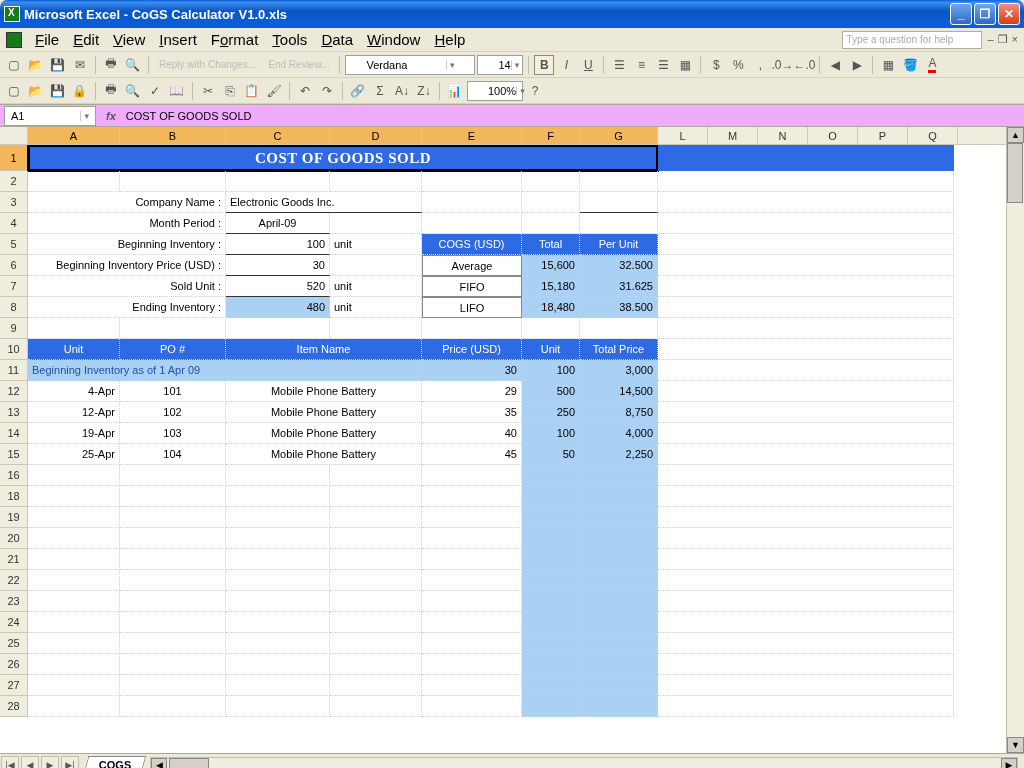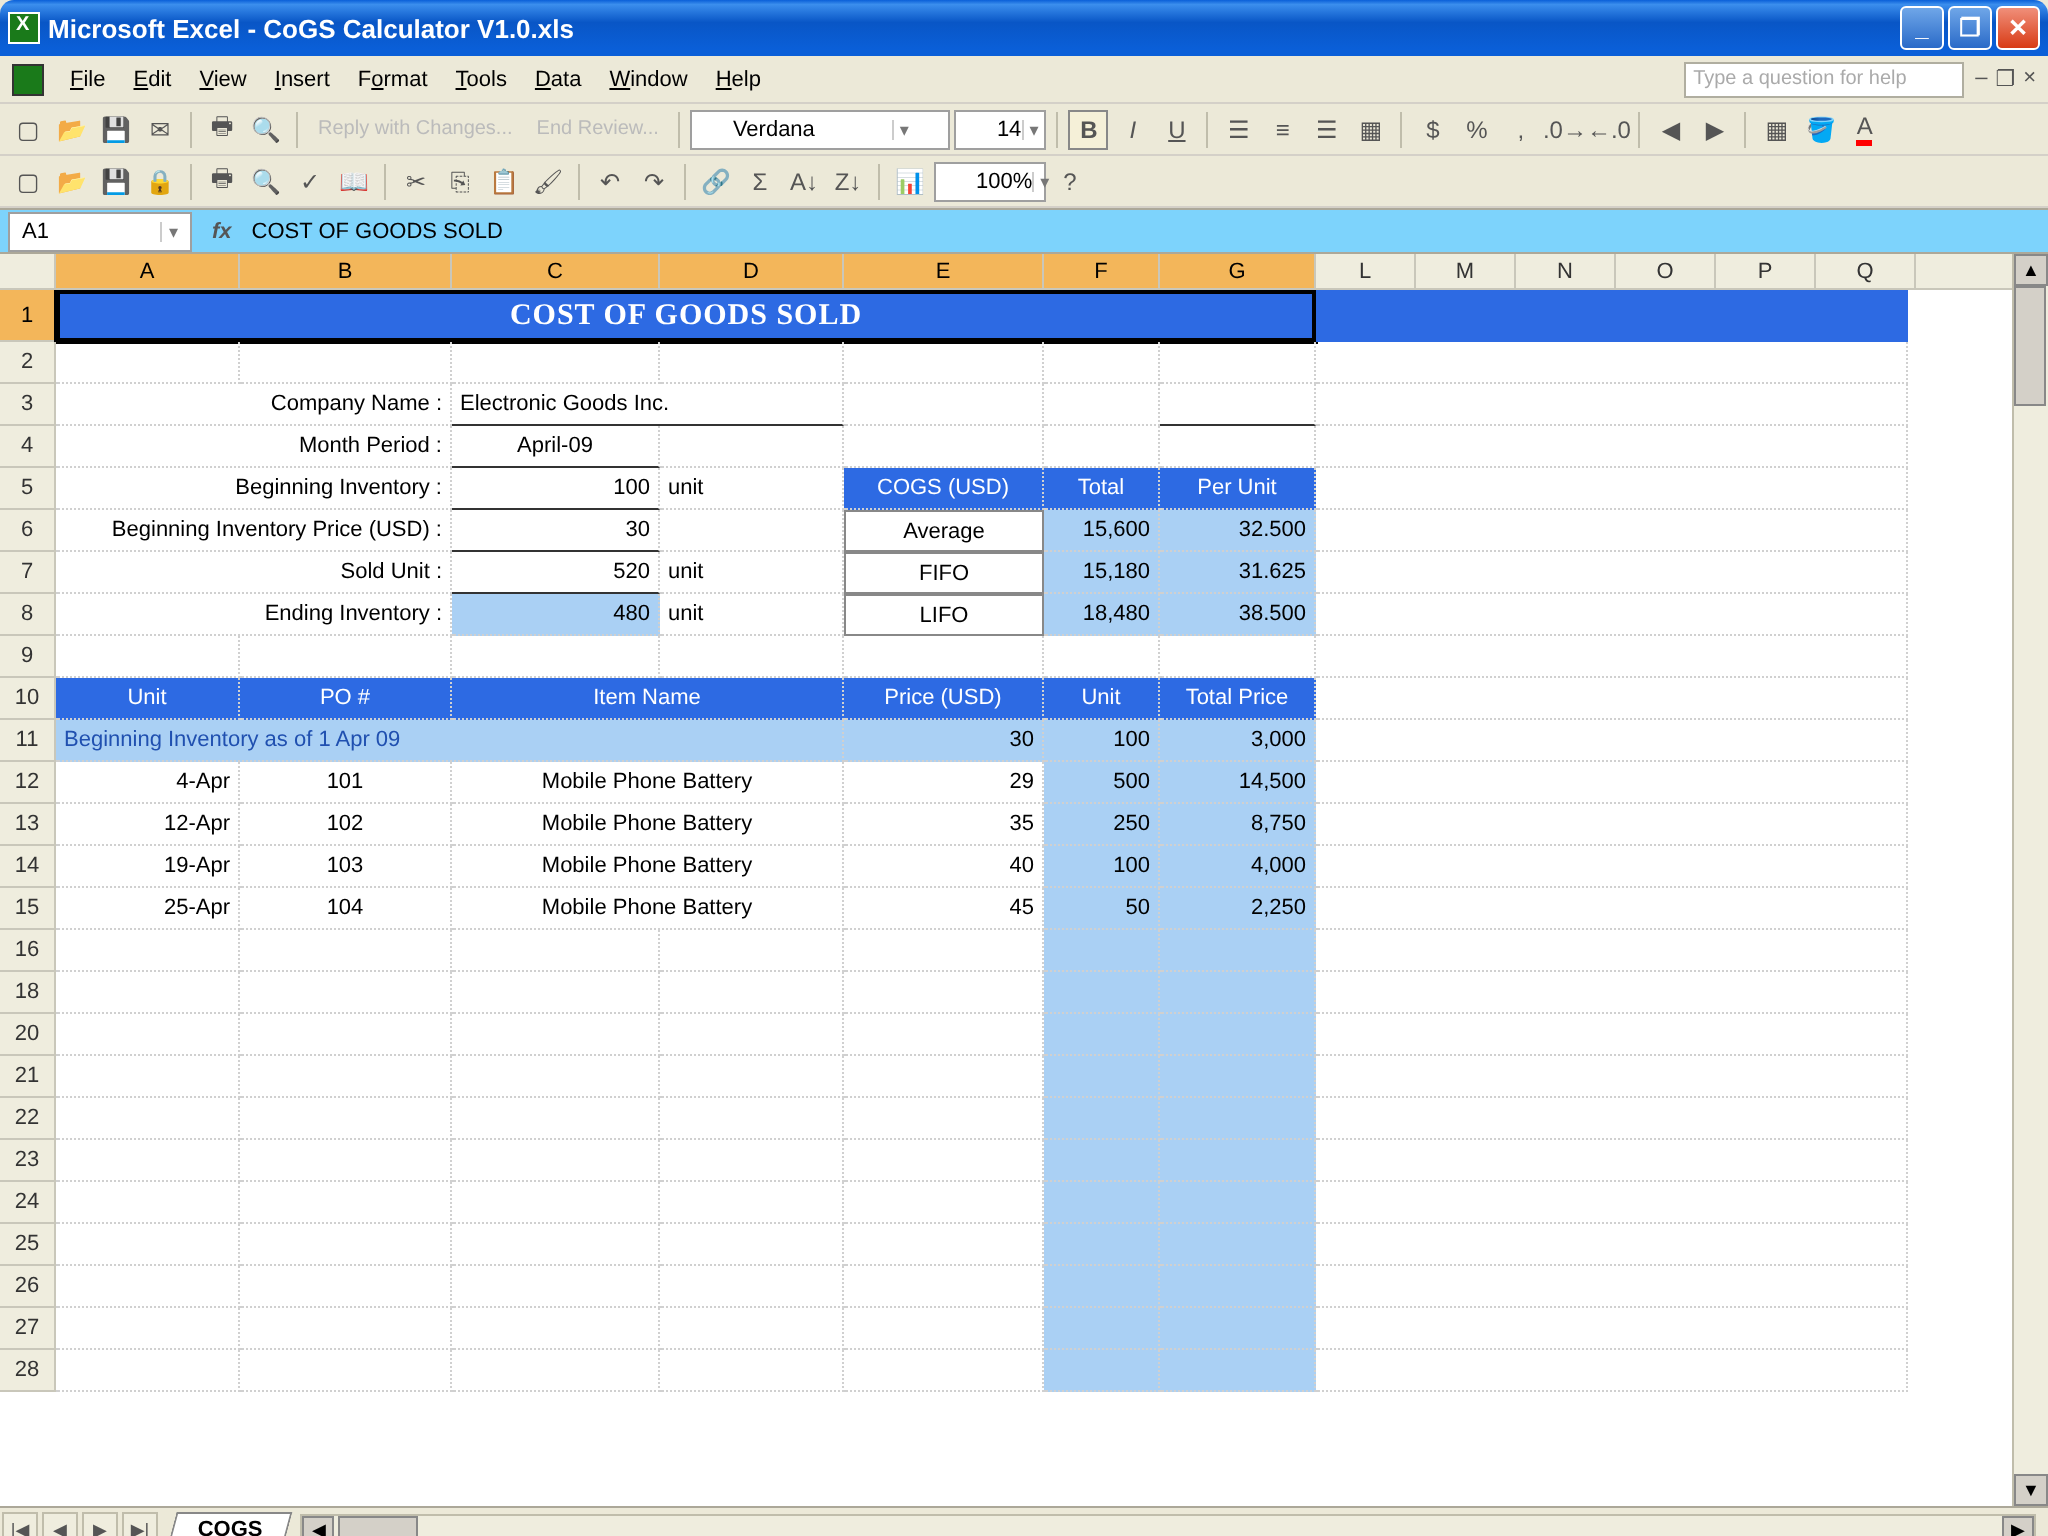--- a/index.html
+++ b/index.html
@@ -11,37 +11,37 @@
 .titlebar .tb-icon::after { content: "X"; color:#fff; font-size:10px; font-weight:bold; position:absolute; top:0; left:3px; }
 .titlebar .title { font-weight: bold; font-size: 13px; }
 .titlebar .spacer { flex: 1; }
 .winbtn { width: 22px; height: 22px; margin-left: 2px; border: 1px solid #fff; border-radius: 3px; display:flex; align-items:center; justify-content:center; font-family: Arial; font-size:12px; font-weight:bold; }
 .winbtn.min, .winbtn.max { background: linear-gradient(#6fa6e8,#2a6ac8); color:#fff; }
 .winbtn.close { background: linear-gradient(#f08f7a,#d83b15); color:#fff; }
 
 
 .menubar { height: 24px; background: #ece9d8; display:flex; align-items:center; padding: 0 6px; border-bottom:1px solid #d4d0c8; }
 .menubar .app-icon { width:16px; height:16px; background:#1a7a1a; margin-right:6px; border:1px solid #333; }
-.menubar .mi { padding: 3px 7px; font-size: 11px; cursor: default; }
+.menubar .mi { padding: 3px 7px; font-size: 15px; cursor: default; }
 .menubar .mi u { text-decoration: underline; }
 .helpbox { margin-left:auto; width:140px; height:18px; border:1px solid #b0aea0; background:#fff; color:#aaa; font-size:10px; padding:2px 4px; display:flex; align-items:center; }
 .menubar .winx { font-size:11px; color:#555; margin-left:6px; display:flex; gap:4px; }
 
 
 .toolbars { background:#ece9d8; border-bottom:1px solid #aca899; }
 .toolbar { height:26px; display:flex; align-items:center; padding:0 4px; gap:2px; border-bottom:1px solid #d4d0c8; }
 .toolbar .sep { width:1px; height:18px; background:#c0bdab; margin:0 3px; }
 .tb { width:20px; height:20px; border:1px solid transparent; display:flex; align-items:center; justify-content:center; font-size:12px; color:#555; }
 .tb.disabled { color:#bbb; }
 .fontbox, .sizebox { border:1px solid #9f9f9f; background:#fff; height:20px; display:flex; align-items:center; padding:0 20px; font-size:11px; }
 .fontbox { width:130px; } .sizebox { width:46px; }
 .dd { border-left:1px solid #ccc; padding-left:3px; margin-left:auto; color:#777; font-size:9px; }
 
 
-.formulabar { height:22px; display:flex; align-items:center; background:#7dd3fc; border-bottom:1px solid #aca899; }
+.formulabar { height:22px; display:flex; align-items:center; background:#f0abfc; border-bottom:1px solid #aca899; }
 .namebox { width:92px; height:20px; border:1px solid #9f9f9f; background:#fff; display:flex; align-items:center; padding:0 6px; margin:0 4px; font-size:11px; }
 .namebox .dd { margin-left:auto; }
 .fx { font-style:italic; font-weight:bold; color:#555; padding:0 6px; }
 .formula { flex:1; font-size:11px; padding:0 4px; }
 
 
 .gridwrap { position:relative; height:626px; background:#fff; display:flex; }
 .grid { flex:1; overflow:hidden; position:relative; }
 .colheads { display:flex; height:18px; background:#efedde; border-bottom:1px solid #c9c7ba; font-size:11px; color:#333; position:sticky; top:0; }
 .colheads .corner { width:28px; border-right:1px solid #c9c7ba; background:#efedde; }
@@ -397,20 +397,31 @@
           <div class="cell cA"></div>
           <div class="cell cB"></div>
           <div class="cell cC"></div>
           <div class="cell cD"></div>
           <div class="cell cE"></div>
           <div class="cell cF bg-bluecell"></div>
           <div class="cell cG bg-bluecell"></div>
           <div class="cell cRest"></div>
         </div>
         <div class="row">
+          <div class="rh">19</div>
+          <div class="cell cA"></div>
+          <div class="cell cB"></div>
+          <div class="cell cC"></div>
+          <div class="cell cD"></div>
+          <div class="cell cE"></div>
+          <div class="cell cF bg-bluecell"></div>
+          <div class="cell cG bg-bluecell"></div>
+          <div class="cell cRest"></div>
+        </div>
+        <div class="row">
           <div class="rh">20</div>
           <div class="cell cA"></div>
           <div class="cell cB"></div>
           <div class="cell cC"></div>
           <div class="cell cD"></div>
           <div class="cell cE"></div>
           <div class="cell cF bg-bluecell"></div>
           <div class="cell cG bg-bluecell"></div>
           <div class="cell cRest"></div>
         </div>

